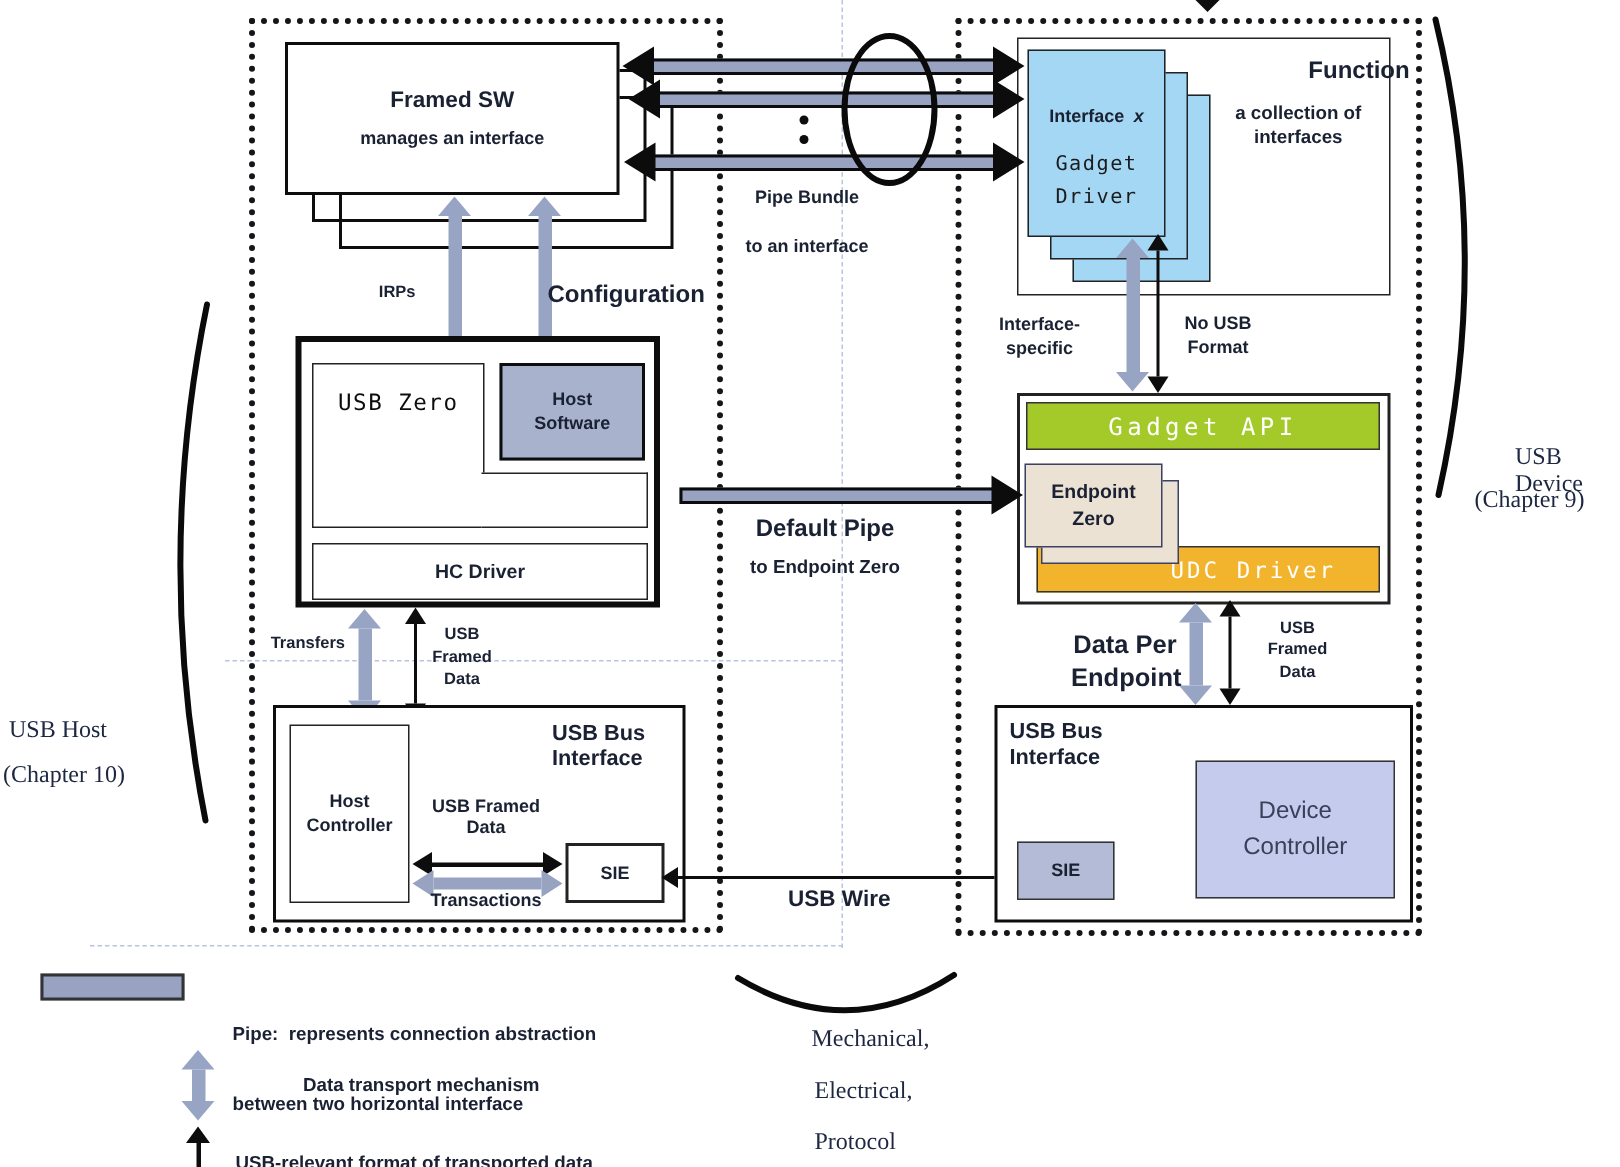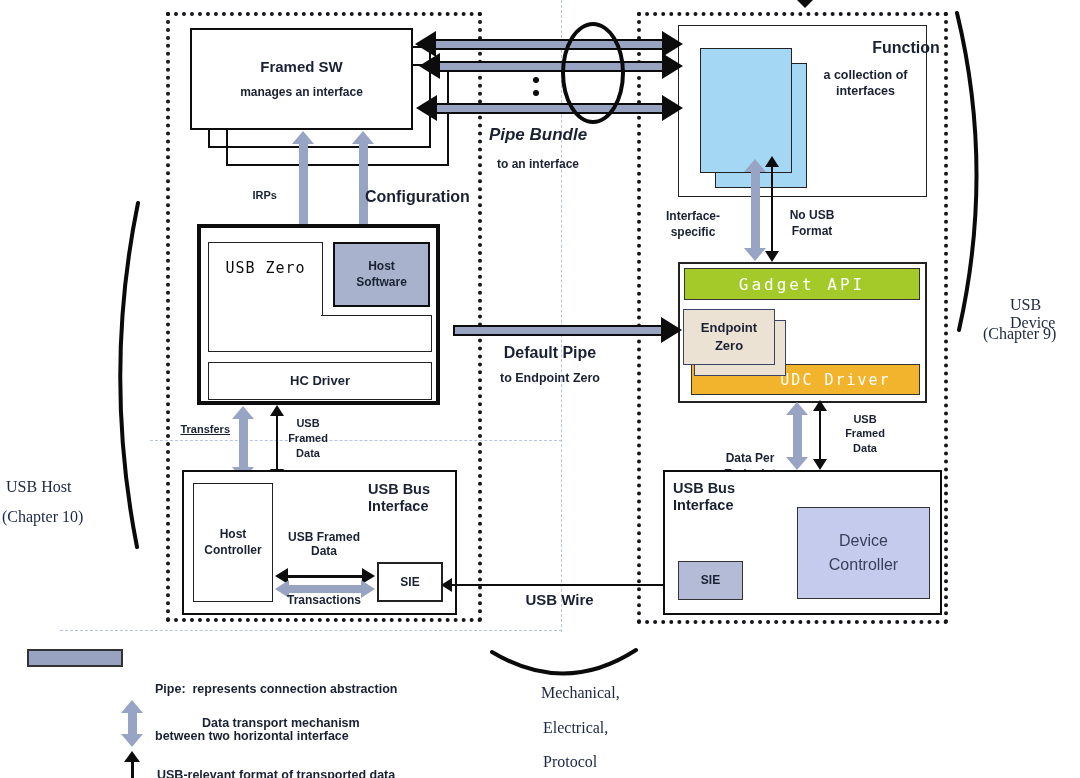--- a/index.html
+++ b/index.html
@@ -104,21 +104,21 @@
   <div class="vg" style="left:232px; top:406px; height:74px;">
       <div class="vg-up"></div>
       <div class="vg-shaft"></div>
       <div class="vg-dn"></div>
     </div>
   <div class="vb" style="left:269px; top:405px; height:75px;">
       <div class="vb-up"></div>
       <div class="vb-shaft"></div>
       <div class="vb-dn"></div>
     </div>
-  <div class="lbl rgt" style="left:172px; top:423px; width:58px; font-size:11px;text-decoration:underline;">Transfers</div>
+  <div class="lbl rgt" style="left:172px; top:423px; width:58px; font-size:11px;">Transfers</div>
   <div class="lbl ctr" style="left:281px; top:416px; width:54px; font-size:11px; line-height:1.35;">
     <div>USB</div>
     <div>Framed</div>
     <div>Data</div>
   </div>
 
   <div class="box med" style="left:182px; top:470px; width:275px; height:145px;"></div>
   <div class="lbl" style="left:368px; top:481px; width:85px; font-size:14.5px; line-height:1.15;">
     <div>USB Bus</div>
     <div>Interface</div>
@@ -149,20 +149,28 @@
   <div class="hb thin" style="left:441px; top:576px; width:239px;">
       <div class="hb-l"></div>
       <div class="hb-shaft"></div>
       <div class="hb-r"></div>
     </div>
   <div class="lbl ctr" style="left:502px; top:591px; width:115px; font-size:15px;">USB Wire</div>
 
   <div class="box" style="left:678px; top:25px; width:249px; height:172px;"></div>
   <div class="box" style="left:715px; top:63px; width:92px; height:125px; background:#a4d7f4;"></div>
   <div class="box" style="left:700px; top:48px; width:92px; height:125px; background:#a4d7f4;"></div>
+  <div class="box" style="left:685px; top:33px; width:92px; height:125px; background:#a4d7f4; text-align:center;">
+    <div class="lbl" style="position:static; margin-top:36px; font-size:12px;">
+      <span>Interface</span>
+      <span style="font-style:italic; margin-left:3px;">x</span>
+    </div>
+    <div class="mono" style="margin-top:16px; font-size:13.5px; letter-spacing:1px; color:#1c1c1c;">Gadget</div>
+    <div class="mono" style="margin-top:6px; font-size:13.5px; letter-spacing:1px; color:#1c1c1c;">Driver</div>
+  </div>
   <div class="lbl ctr" style="left:856px; top:38px; width:100px; font-size:16px;">Function</div>
   <div class="lbl ctr" style="left:808px; top:68px; width:115px; font-size:12.5px;">
     <div>a collection of</div>
     <div>interfaces</div>
   </div>
 
   <div class="vg" style="left:744px; top:159px; height:102px;">
       <div class="vg-up"></div>
       <div class="vg-shaft"></div>
       <div class="vg-dn"></div>
@@ -197,21 +205,21 @@
   <div class="vg" style="left:786px; top:402px; height:68px;">
       <div class="vg-up"></div>
       <div class="vg-shaft"></div>
       <div class="vg-dn"></div>
     </div>
   <div class="vb" style="left:812px; top:400px; height:70px;">
       <div class="vb-up"></div>
       <div class="vb-shaft"></div>
       <div class="vb-dn"></div>
     </div>
-  <div class="lbl ctr" style="left:714px; top:419px; width:72px; font-size:12px; line-height:1.3;margin-top:32px;">
+  <div class="lbl ctr" style="left:714px; top:419px; width:72px; font-size:17px; line-height:1.3;">
     <div>Data Per</div>
     <div>Endpoint</div>
   </div>
   <div class="lbl ctr" style="left:836px; top:412px; width:58px; font-size:11px; line-height:1.3;">
     <div>USB</div>
     <div>Framed</div>
     <div>Data</div>
   </div>
 
   <div class="box med" style="left:663px; top:470px; width:279px; height:145px;"></div>
@@ -238,21 +246,21 @@
       <div class="p-hr"></div>
     </div>
   <div class="pipe" style="left:416px; top:95px; width:267px;">
       <div class="p-hl"></div>
       <div class="p-bar"></div>
       <div class="p-hr"></div>
     </div>
   <div class="abs" style="left:533px; top:77px; width:6px; height:6px; background:#0d0d0d; border-radius:50%;"></div>
   <div class="abs" style="left:533px; top:90px; width:6px; height:6px; background:#0d0d0d; border-radius:50%;"></div>
   <div class="abs" style="left:561px; top:22px; width:64px; height:102px; border:4px solid #0a0a0a; border-radius:50%;"></div>
-  <div class="lbl ctr" style="left:468px; top:124px; width:140px; font-size:17px;font-style:italic;">Pipe Bundle</div>
+  <div class="lbl ctr" style="left:468px; top:124px; width:140px; font-size:12px;">Pipe Bundle</div>
   <div class="lbl ctr" style="left:468px; top:157px; width:140px; font-size:12px;">to an interface</div>
 
   <div class="pipe" style="left:453px; top:317px; width:229px;">
       <div class="p-bar"></div>
       <div class="p-hr"></div>
     </div>
   <div class="lbl ctr" style="left:470px; top:343px; width:160px; font-size:16px;">Default Pipe</div>
   <div class="lbl ctr" style="left:470px; top:371px; width:160px; font-size:12.5px;">to Endpoint Zero</div>
 
   <div class="abs" style="left:797px; top:0; width:0; height:0; border-left:8px solid transparent; border-right:8px solid transparent; border-top:8px solid #0d0d0d;"></div>

